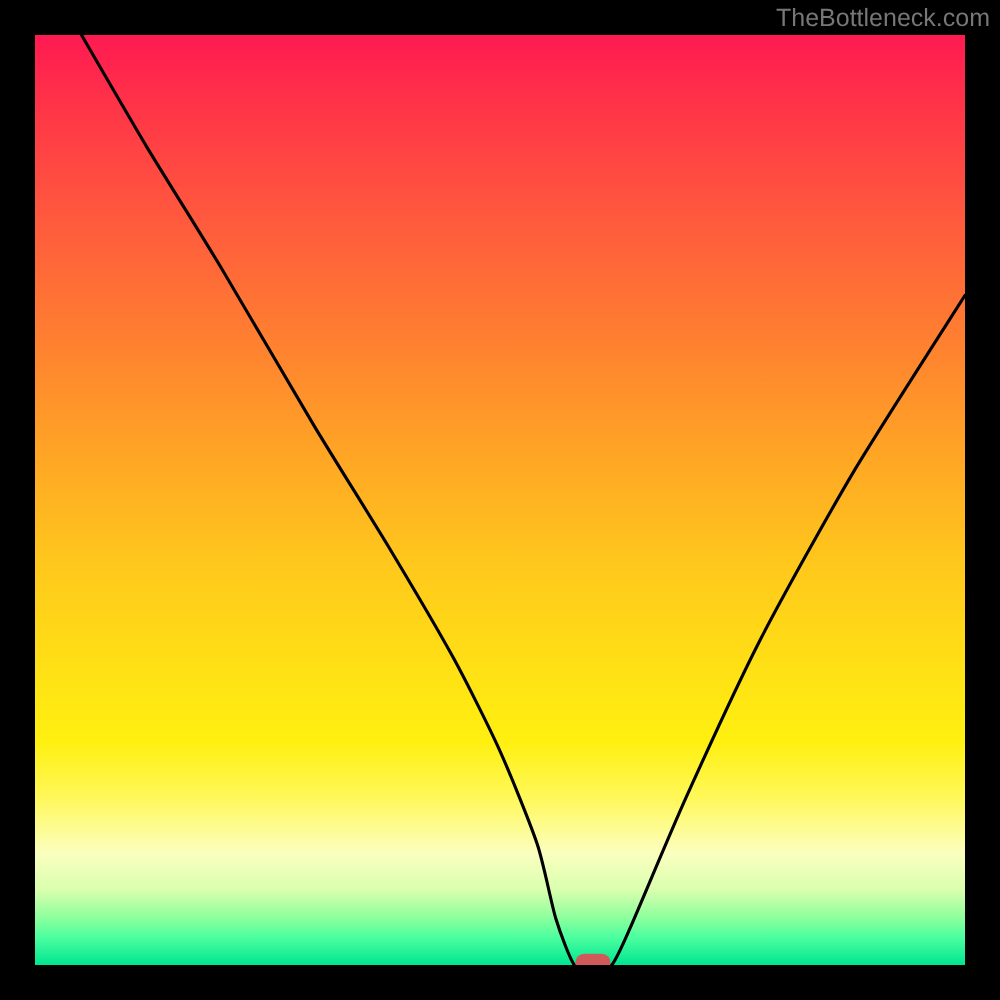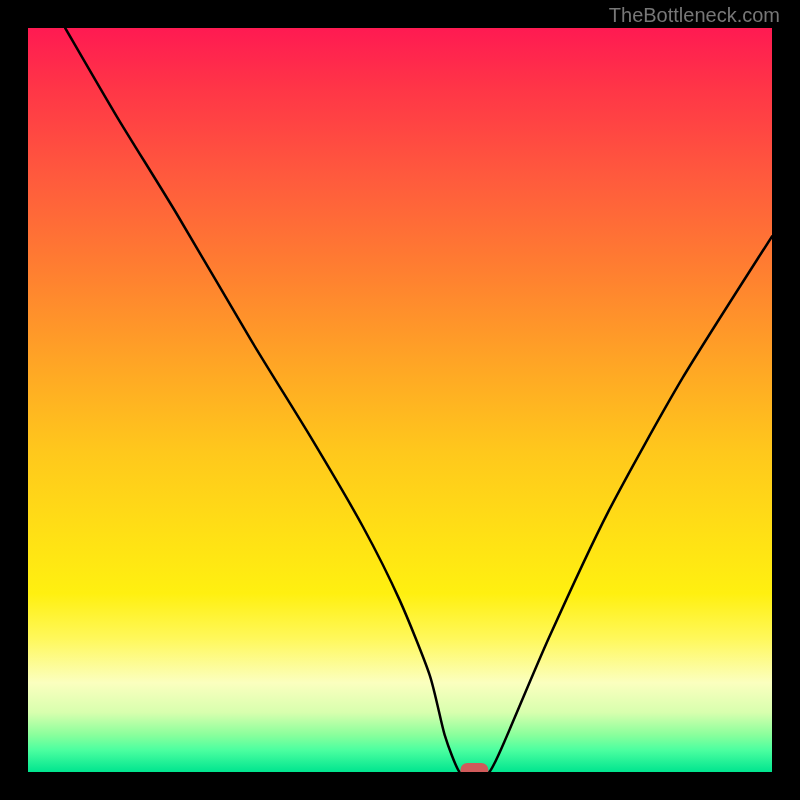--- a/index.html
+++ b/index.html
@@ -6,21 +6,21 @@
     margin: 0;
     padding: 0;
     width: 800px;
     height: 800px;
     background: #000;
     font-family: Arial, sans-serif;
   }
   .watermark {
     position: absolute;
     top: 4px;
-    right: 20px;
+    right: 8px;
     color: #777;
     font-size: 20px;
     font-weight: 500;
     z-index: 10;
   }
   .chart-container {
     position: absolute;
     top: 28px;
     left: 28px;
     width: 744px;

